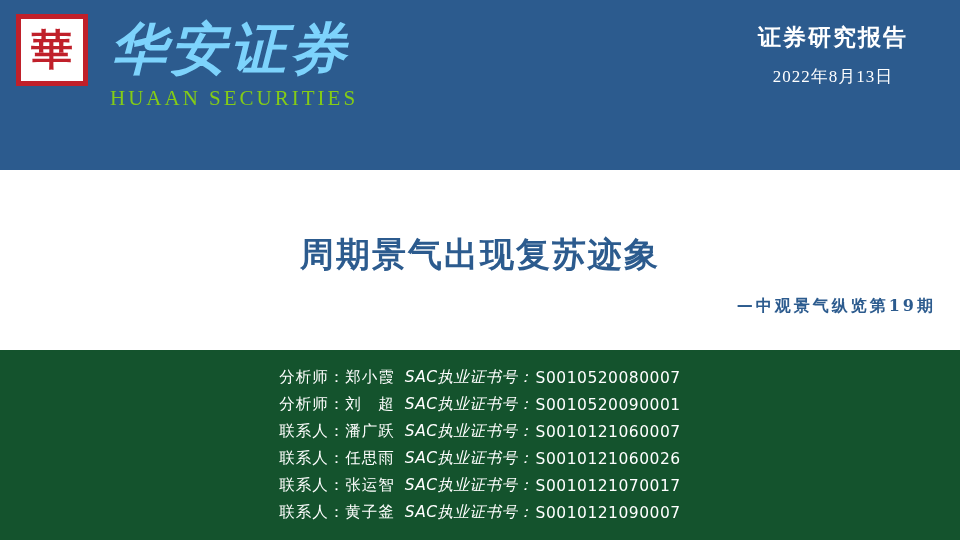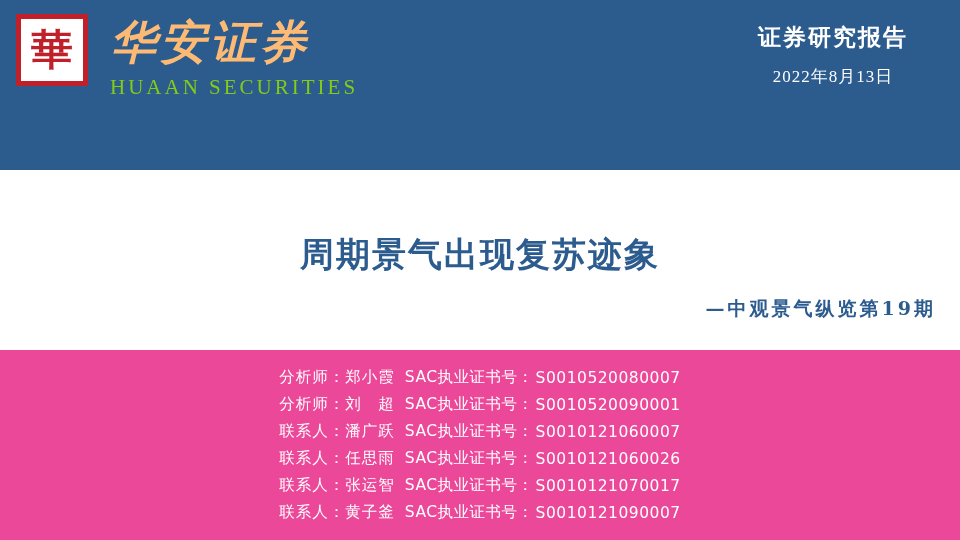--- a/index.html
+++ b/index.html
@@ -55,22 +55,22 @@
     font-family: "Liberation Serif", "DejaVu Serif", serif;
     font-size: 42px;
     font-weight: bold;
     line-height: 1;
   }
   .logo-text {
     margin-left: 22px;
     padding-top: 2px;
   }
   .logo-cn {
-    color: #fdba74;
-    font-size: 46px;
+    color: #7dd3fc;
+    font-size: 56px;
     line-height: 1.15;
     letter-spacing: 4px;
     font-weight: bold;
     font-family: "DejaVu Serif", "Liberation Serif", serif;
     font-style: italic;
     white-space: nowrap;
   }
   .logo-en {
     color: #84cc16;
     font-size: 21px;
@@ -119,34 +119,34 @@
     font-size: 34px;
     font-weight: bold;
     letter-spacing: 2px;
     font-family: "DejaVu Serif", "Liberation Serif", serif;
   }
   .sub-title {
     position: absolute;
     right: 24px;
     top: 126px;
     color: #2c5b8e;
-    font-size: 19px;
+    font-size: 16px;
     font-weight: bold;
     letter-spacing: 3px;
     font-family: "DejaVu Serif", "Liberation Serif", serif;
   }
 
   
   .footer {
     position: absolute;
     left: 0;
     top: 350px;
     width: 960px;
     height: 190px;
-    background: #ec4899;
+    background: #14532d;
     box-sizing: border-box;
     padding-top: 14px;
   }
   .analyst-table {
     margin: 0 auto;
     border-collapse: collapse;
     color: #ffffff;
     font-size: 15.5px;
     font-family: "DejaVu Sans", "Liberation Sans", sans-serif;
   }
@@ -157,20 +157,21 @@
   }
   .col-role {
     text-align: left;
     padding-right: 10px !important;
     letter-spacing: 1px;
   }
   .col-cert {
     text-align: left;
     padding-right: 2px !important;
     letter-spacing: 0.5px;
+    font-style: italic;
   }
   .col-num {
     text-align: center;
     letter-spacing: 0.5px;
   }
 </style>
 </head>
 <body>
 
 <div class="page">

